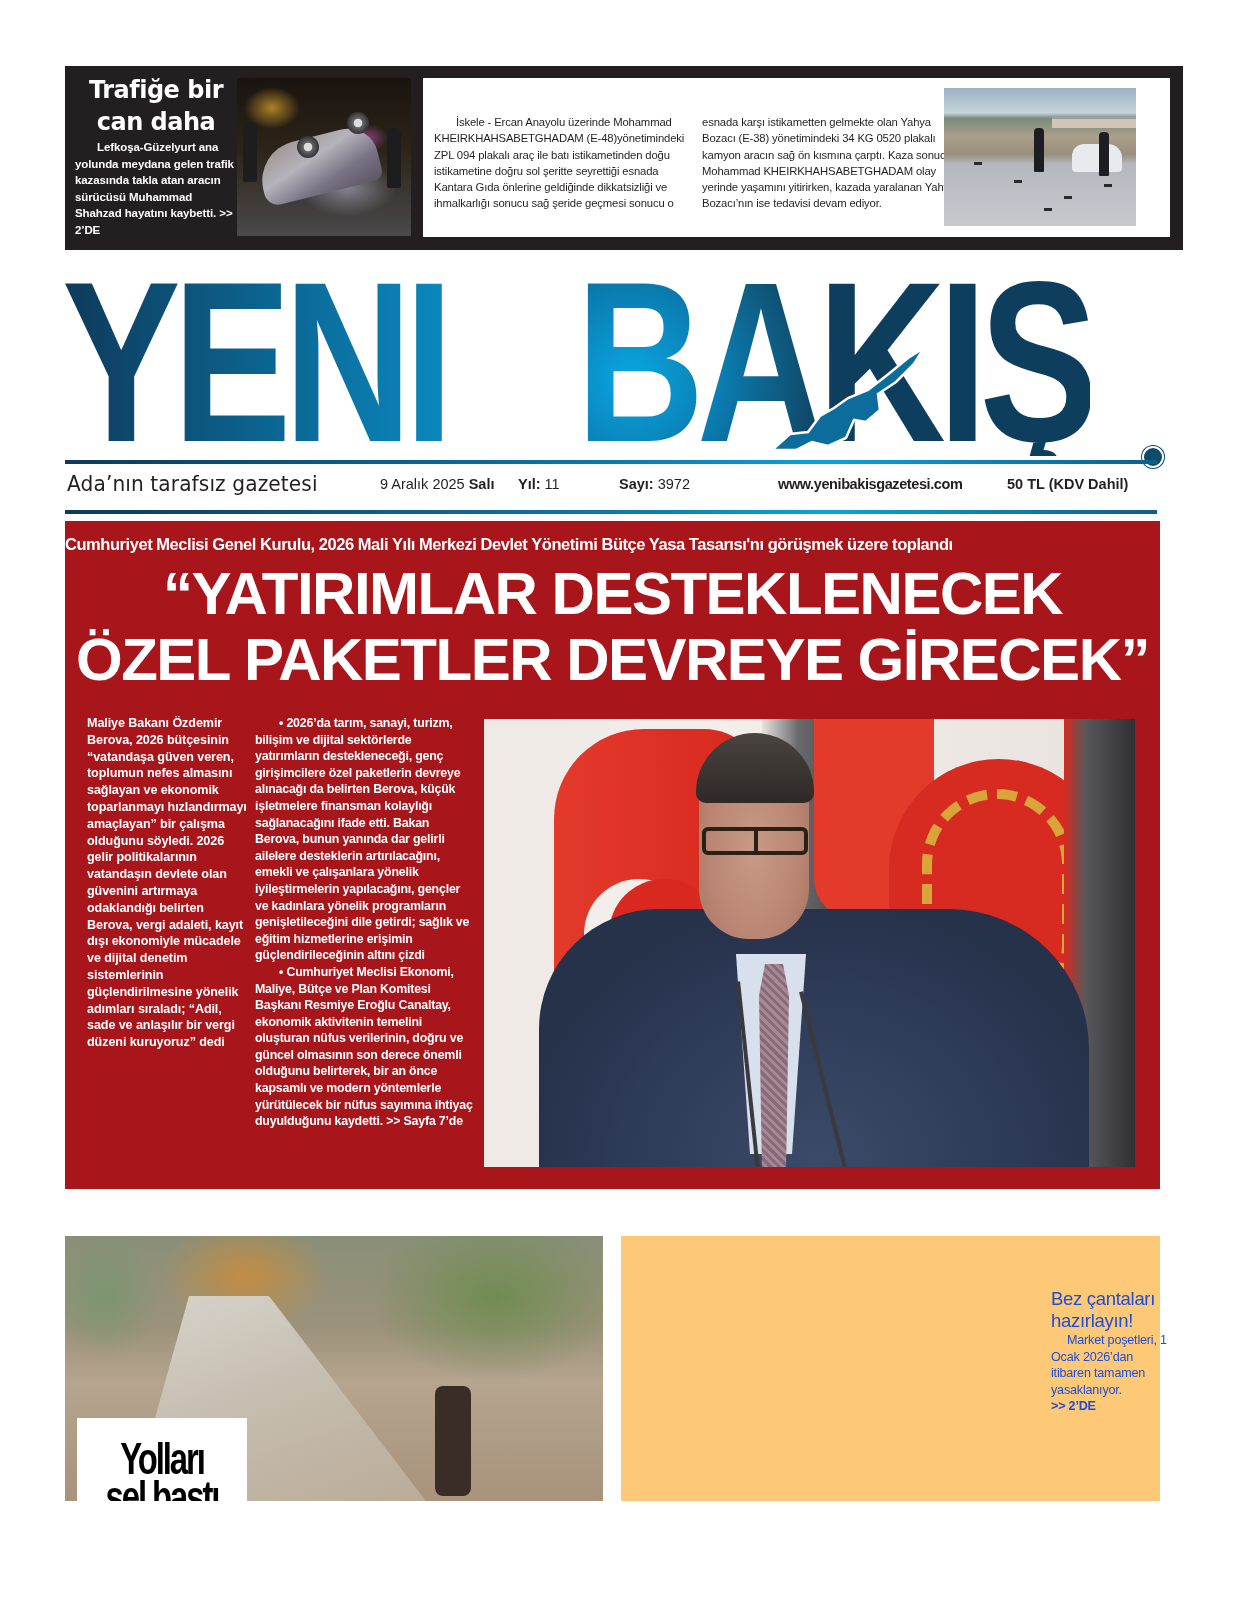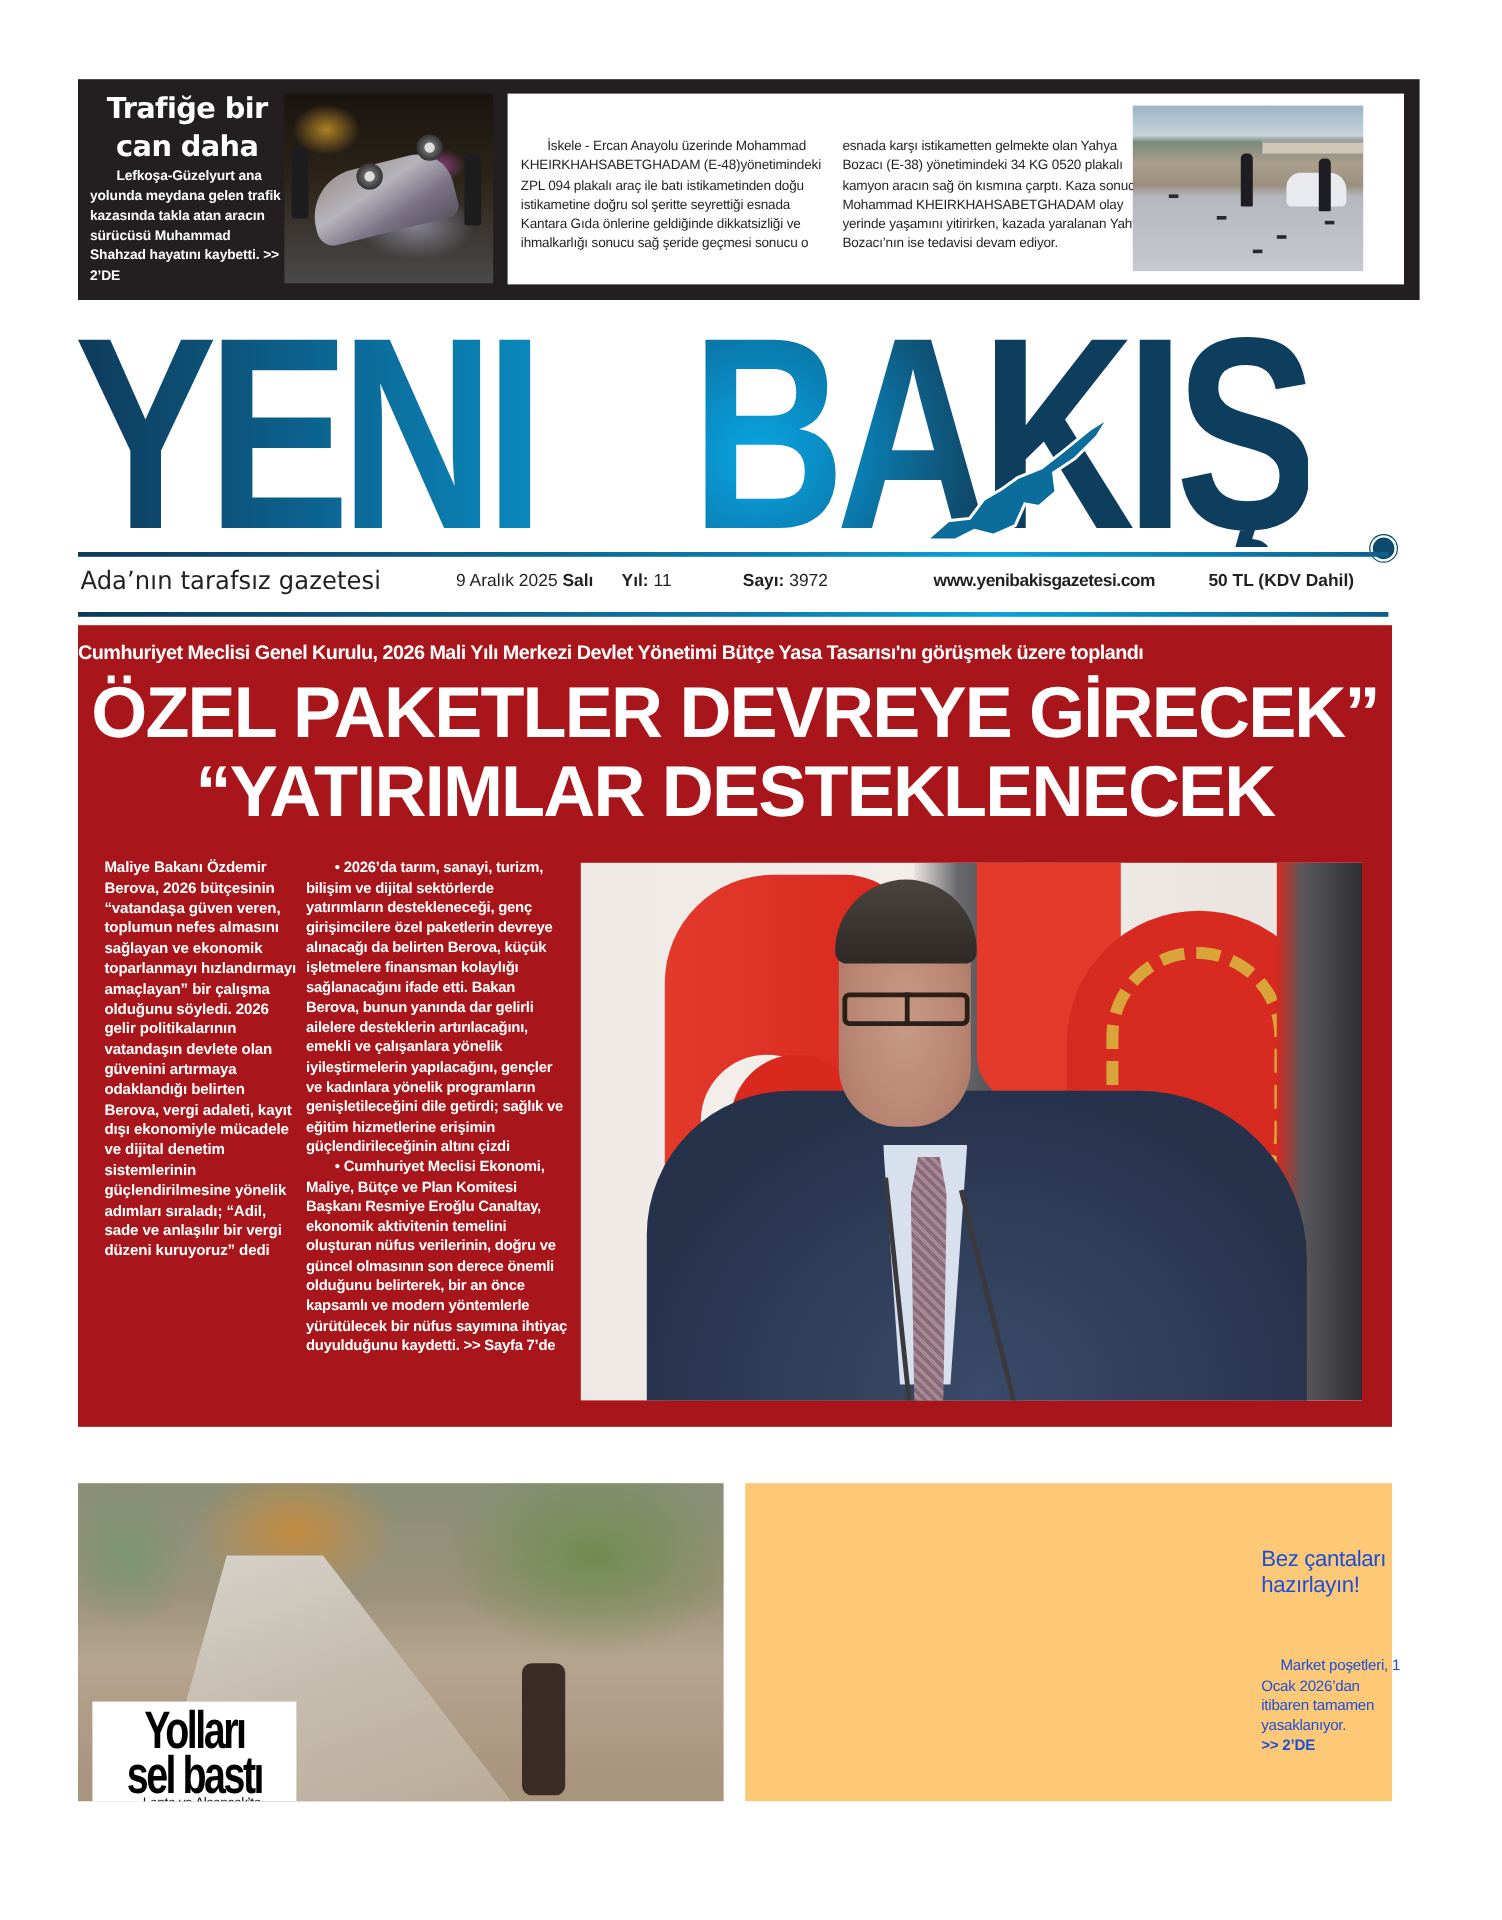--- a/index.html
+++ b/index.html
@@ -168,21 +168,21 @@
     position: absolute; left: 65px; top: 1236px; width: 538px; height: 265px; overflow: hidden;
     background:
       radial-gradient(ellipse 120px 80px at 180px 40px, rgba(200,140,60,0.9), transparent 70%),
       radial-gradient(ellipse 180px 120px at 430px 60px, rgba(110,140,80,0.95), transparent 70%),
       radial-gradient(ellipse 80px 90px at 40px 60px, rgba(120,150,110,0.9), transparent 70%),
       linear-gradient(180deg, #8a8f78 0%, #9c927a 35%, #b5a48e 55%, #a8937c 100%);
   }
   .flood .water { position:absolute; left:60px; top:60px; width:320px; height:230px; background: linear-gradient(160deg,#d8d4cc 0%, #c7bfb2 40%, #b8a893 100%); clip-path: polygon(20% 0, 45% 0, 100% 100%, 0 100%); }
   .flood .trunk { position:absolute; left:370px; top:150px; width:36px; height:110px; background:#3a2c26; border-radius: 8px; }
   .flood-caption {
-    position: absolute; left: 12px; top: 182px; width: 170px; height: 83px; background: #fff; padding: 0 6px;
+    position: absolute; left: 12px; top: 182px; width: 170px; height: 83px; background: #fff; padding: 16px 6px;
   }
   .flood-title {
     font-family: "Liberation Sans", sans-serif; font-weight: bold; color: #000;
     font-size: 40px; line-height: 34px; letter-spacing: -2.5px; text-align: center;
     transform: scaleX(0.82) scaleY(1.1); transform-origin: center top; margin-top: 6px;
   }
   .flood-body {
     font-family: "Liberation Sans", sans-serif; font-size: 11.4px; line-height: 15px; color: #111;
     letter-spacing: -0.3px; margin-top: 4px;
   }
@@ -206,21 +206,21 @@
   .bag-photo .greens { position:absolute; left:120px; top:95px; width:110px; height:140px; border-radius: 50% 50% 40% 40%; background: radial-gradient(circle at 30% 30%, #3c8a3a 0 6px, transparent 7px), radial-gradient(circle at 60% 50%, #2f7a2e 0 8px, transparent 9px), radial-gradient(ellipse at 50% 50%, #2e7030 0%, #1f5a22 70%, #164a19 100%); }
   .bag-photo .arm { position:absolute; left:150px; top:-10px; width:110px; height:120px; background: linear-gradient(200deg,#d9a38a,#c98e72); border-radius: 50px 60px 30px 40px; transform: rotate(-25deg); }
   .bag-caption {
     position: absolute; left: 14px; top: 243px; width: 352px;
     font-family: "DejaVu Serif", serif; font-style: italic; font-size: 8px; line-height: 10.5px; color: #222;
     letter-spacing: -0.1px;
   }
   .bag-text { position: absolute; left: 430px; top: 52px; width: 120px; color: #1d4ed8; }
   .bag-title { font-family: "Liberation Sans", sans-serif; font-size: 18.5px; line-height: 22px; letter-spacing: -0.3px; }
   .bag-body { font-family: "Liberation Sans", sans-serif; font-size: 12.6px; line-height: 16.6px; letter-spacing: -0.2px; }
-  .bag-body .i1 { display:block; text-indent: 16px; margin-top: 48px; }
+  .bag-body .i1 { display:block; text-indent: 16px; }
 </style>
 </head>
 <body>
 
 <section class="top-strip">
   <div class="teaser-left-text">
     <div class="teaser-left-title">
       <div>Trafiğe bir</div>
       <div>can daha</div>
     </div>
@@ -278,22 +278,22 @@
   </div>
   <div class="dl-item dl-web">www.yenibakisgazetesi.com</div>
   <div class="dl-item dl-price">50 TL (KDV Dahil)</div>
 </div>
 
 <div class="rule bottom"></div>
 
 <article class="main-story">
   <div class="kicker">Cumhuriyet Meclisi Genel Kurulu, 2026 Mali Yılı Merkezi Devlet Yönetimi Bütçe Yasa Tasarısı'nı görüşmek üzere toplandı</div>
   <h1 class="headline">
+    <span>“YATIRIMLAR DESTEKLENECEK</span>
     <span>ÖZEL PAKETLER DEVREYE GİRECEK”</span>
-    <span>“YATIRIMLAR DESTEKLENECEK</span>
   </h1>
   <p class="col-left">Maliye Bakanı Özdemir Berova, 2026 bütçesinin “vatandaşa güven veren, toplumun nefes almasını sağlayan ve ekonomik toparlanmayı hızlandırmayı amaçlayan” bir çalışma olduğunu söyledi. 2026 gelir politikalarının vatandaşın devlete olan güvenini artırmaya odaklandığı belirten Berova, vergi adaleti, kayıt dışı ekonomiyle mücadele ve dijital denetim sistemlerinin güçlendirilmesine yönelik adımları sıraladı; “Adil, sade ve anlaşılır bir vergi düzeni kuruyoruz” dedi</p>
   <div class="col-mid">
     <p>• 2026’da tarım, sanayi, turizm, bilişim ve dijital sektörlerde yatırımların destekleneceği, genç girişimcilere özel paketlerin devreye alınacağı da belirten Berova, küçük işletmelere finansman kolaylığı sağlanacağını ifade etti. Bakan Berova, bunun yanında dar gelirli ailelere desteklerin artırılacağını, emekli ve çalışanlara yönelik iyileştirmelerin yapılacağını, gençler ve kadınlara yönelik programların genişletileceğini dile getirdi; sağlık ve eğitim hizmetlerine erişimin güçlendirileceğinin altını çizdi</p>
     <p>• Cumhuriyet Meclisi Ekonomi, Maliye, Bütçe ve Plan Komitesi Başkanı Resmiye Eroğlu Canaltay, ekonomik aktivitenin temelini oluşturan nüfus verilerinin, doğru ve güncel olmasının son derece önemli olduğunu belirterek, bir an önce kapsamlı ve modern yöntemlerle yürütülecek bir nüfus sayımına ihtiyaç duyulduğunu kaydetti. &gt;&gt; Sayfa 7’de</p>
   </div>
   <div class="main-photo">
     <div class="flag1">
       <div class="crescent"></div>
       <div class="crescent2"></div>

